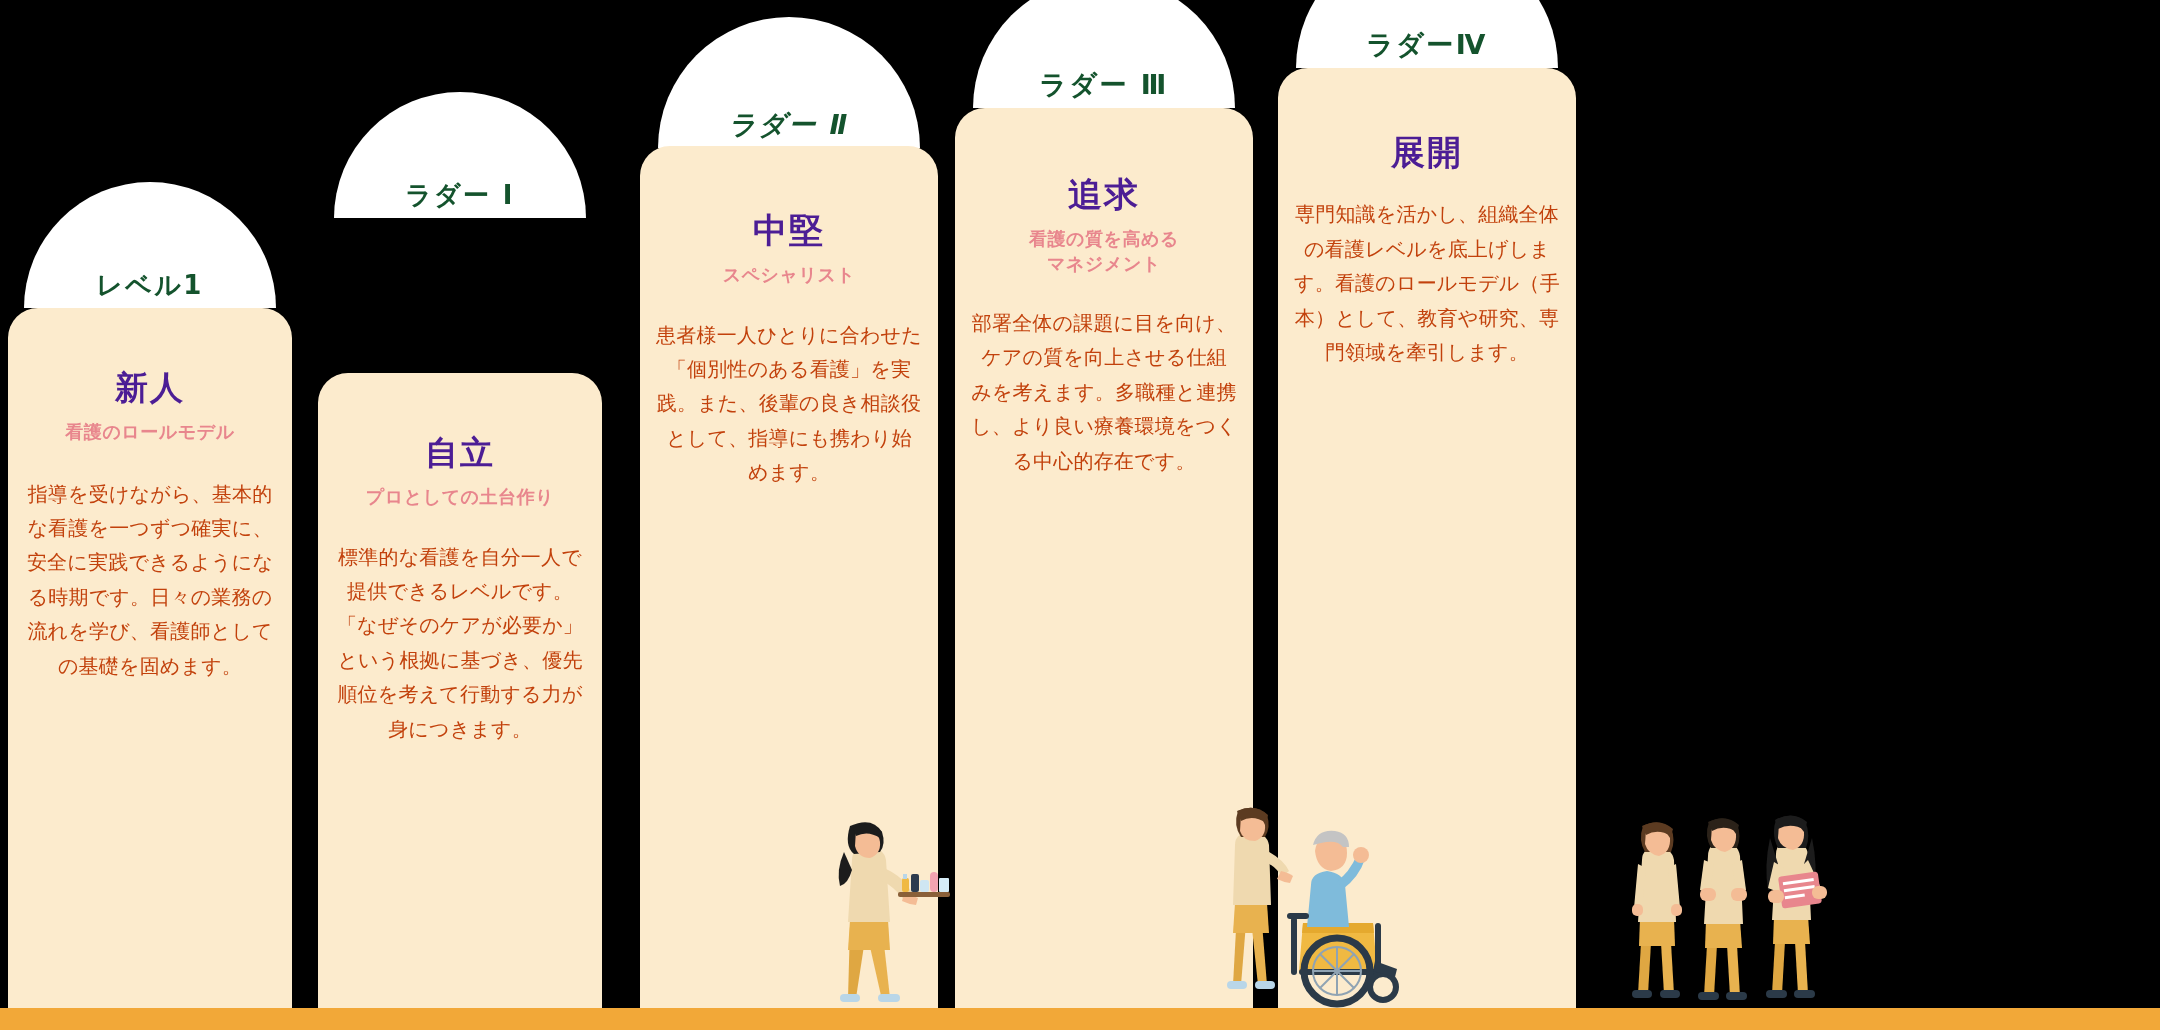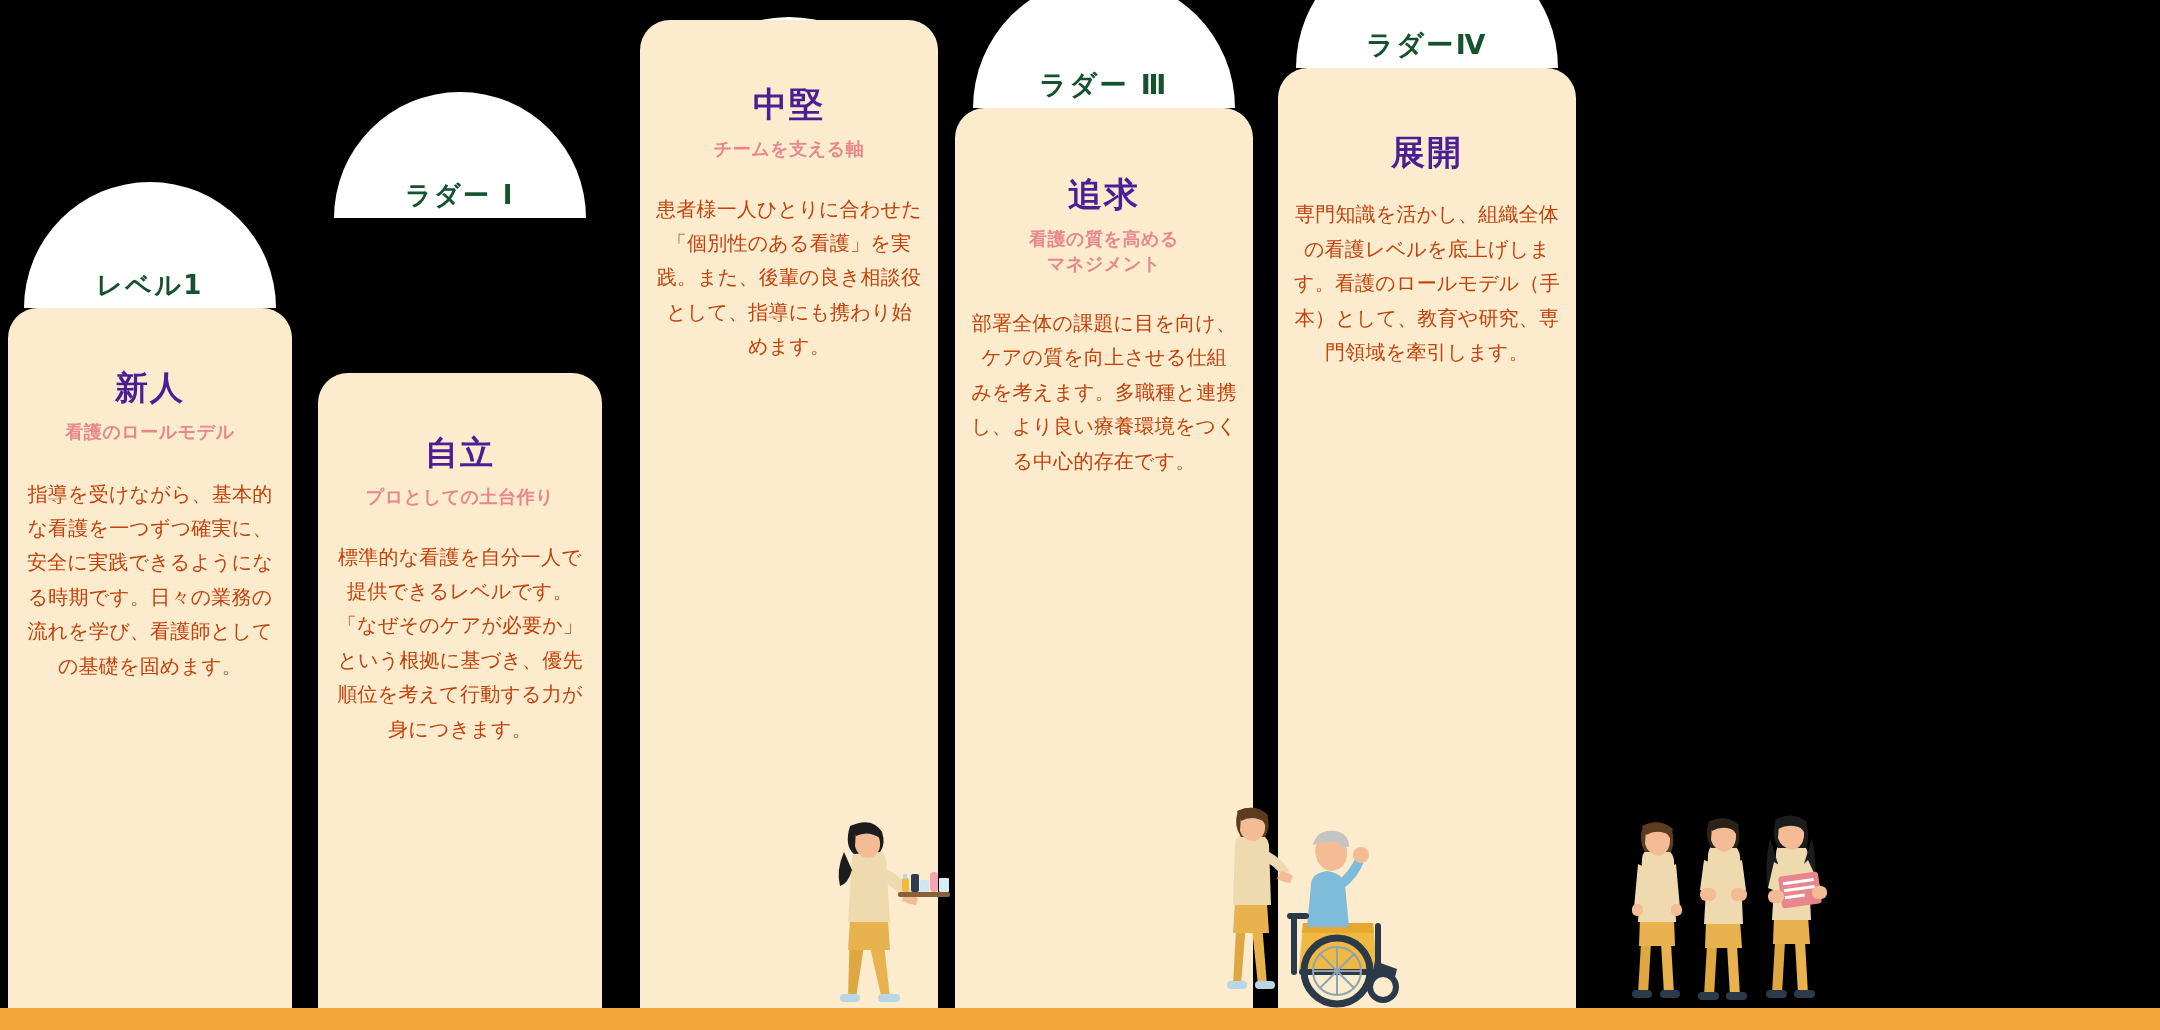--- a/index.html
+++ b/index.html
@@ -86,21 +86,21 @@
   #col5 { left: 1278px; width: 298px; }
 
   #col1 .dome { width: 252px; height: 126px; bottom: 700px; }
   #col2 .dome { width: 252px; height: 126px; bottom: 790px; }
   #col3 .dome { width: 262px; height: 131px; bottom: 860px; font-style: italic; }
   #col4 .dome { width: 262px; height: 131px; bottom: 900px; }
   #col5 .dome { width: 262px; height: 131px; bottom: 940px; }
 
   #col1 .card { height: 700px; }
   #col2 .card { height: 635px; }
-  #col3 .card { height: 988px; }
+  #col3 .card { height: 862px; }
   #col4 .card { height: 900px; }
   #col5 .card { height: 940px; }
 
   #col1 .dome-label { font-size: 26px; }
   #col2 .dome-label { font-size: 26px; }
   #col3 .dome-label { font-size: 27px; }
   #col4 .dome-label { font-size: 27px; }
   #col5 .dome-label { font-size: 27px; }
 
   #col1 .card-inner { padding-top: 62px; }
@@ -154,21 +154,21 @@
     </div>
   </div>
 
   <div class="col" id="col3">
     <div class="dome">
       <div class="dome-label">ラダー Ⅱ</div>
     </div>
     <div class="card">
       <div class="card-inner">
         <div class="stage-title">中堅</div>
-        <div class="stage-sub">チームを支える軸</div>
+        <div class="stage-sub">スペシャリスト</div>
         <div class="stage-body">患者様一人ひとりに合わせた「個別性のある看護」を実践。また、後輩の良き相談役として、指導にも携わり始めます。</div>
       </div>
     </div>
   </div>
 
   <div class="col" id="col4">
     <div class="dome">
       <div class="dome-label">ラダー Ⅲ</div>
     </div>
     <div class="card">

